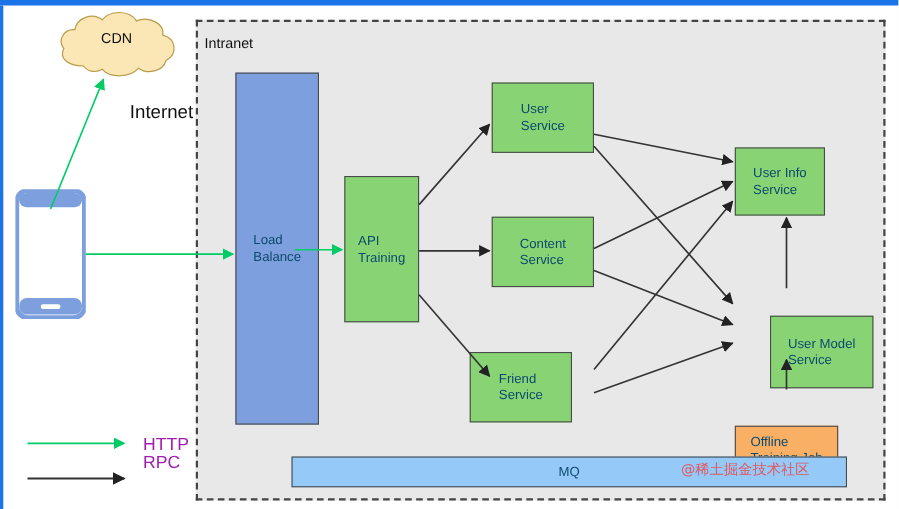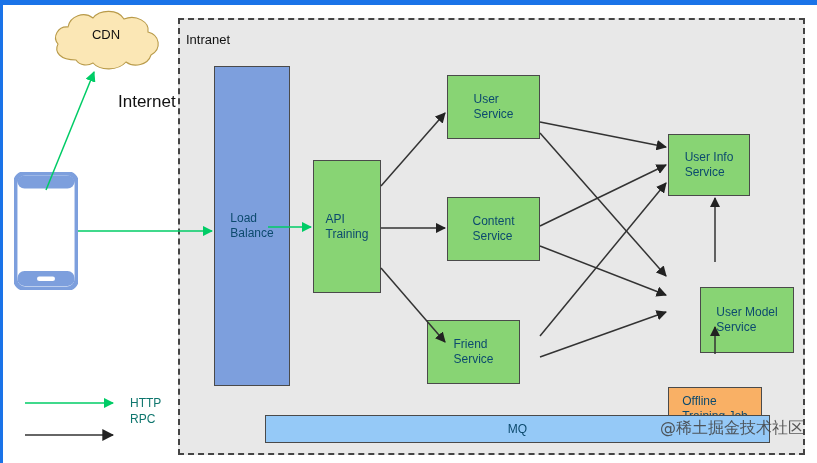--- a/index.html
+++ b/index.html
@@ -50,27 +50,27 @@
   }
   #internet-label{position:absolute;left:118px;top:92px;font-size:17px;color:#111;}
 
   
   #phone{position:absolute;left:14px;top:172px;width:64px;height:118px;}
 
   
   #edges{position:absolute;left:0;top:0;width:817px;height:463px;pointer-events:none;}
 
   
-  .legend-label{position:absolute;font-size:12px;color:#0f766e;}
+  .legend-label{position:absolute;font-size:16px;color:#a21caf;}
   #legend-http-label{left:130px;top:396px;}
   #legend-rpc-label{left:130px;top:412px;}
 
   
   #watermark{
-    position:absolute;left:660px;top:418px;font-size:16px;color:#404040;
+    position:absolute;left:619px;top:418px;font-size:13px;color:#ef4444;
     font-family:"DejaVu Sans",sans-serif;opacity:.85;letter-spacing:0px;
   }
   .wm-bg{position:absolute;color:#ffffff;opacity:.55;font-size:13px;
     transform:rotate(-20deg);pointer-events:none;font-family:"DejaVu Sans",sans-serif;}
 </style>
 </head>
 <body>
 
 <div id="canvas">
 

